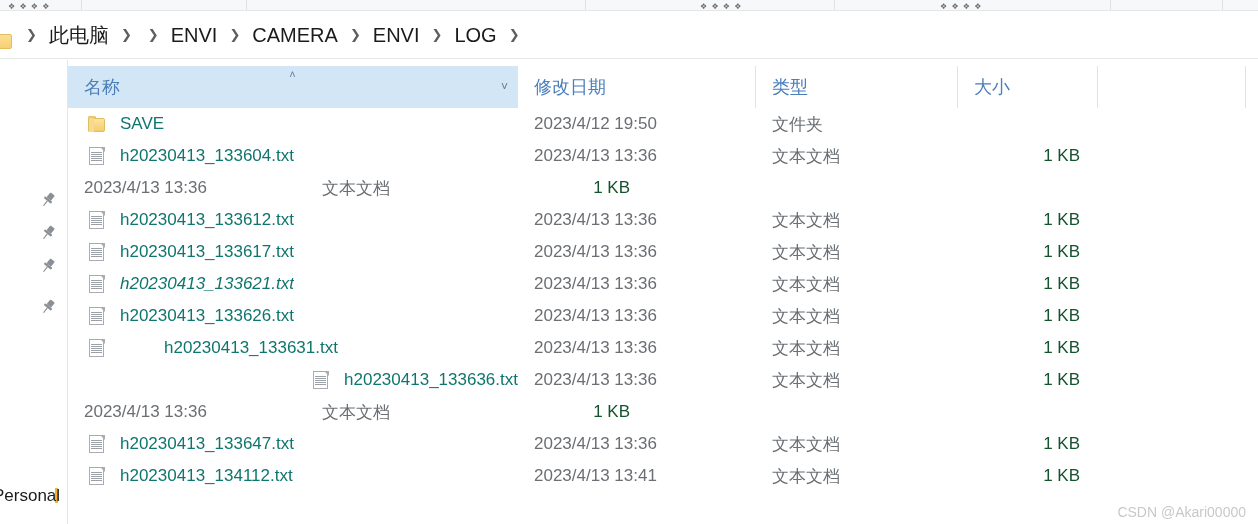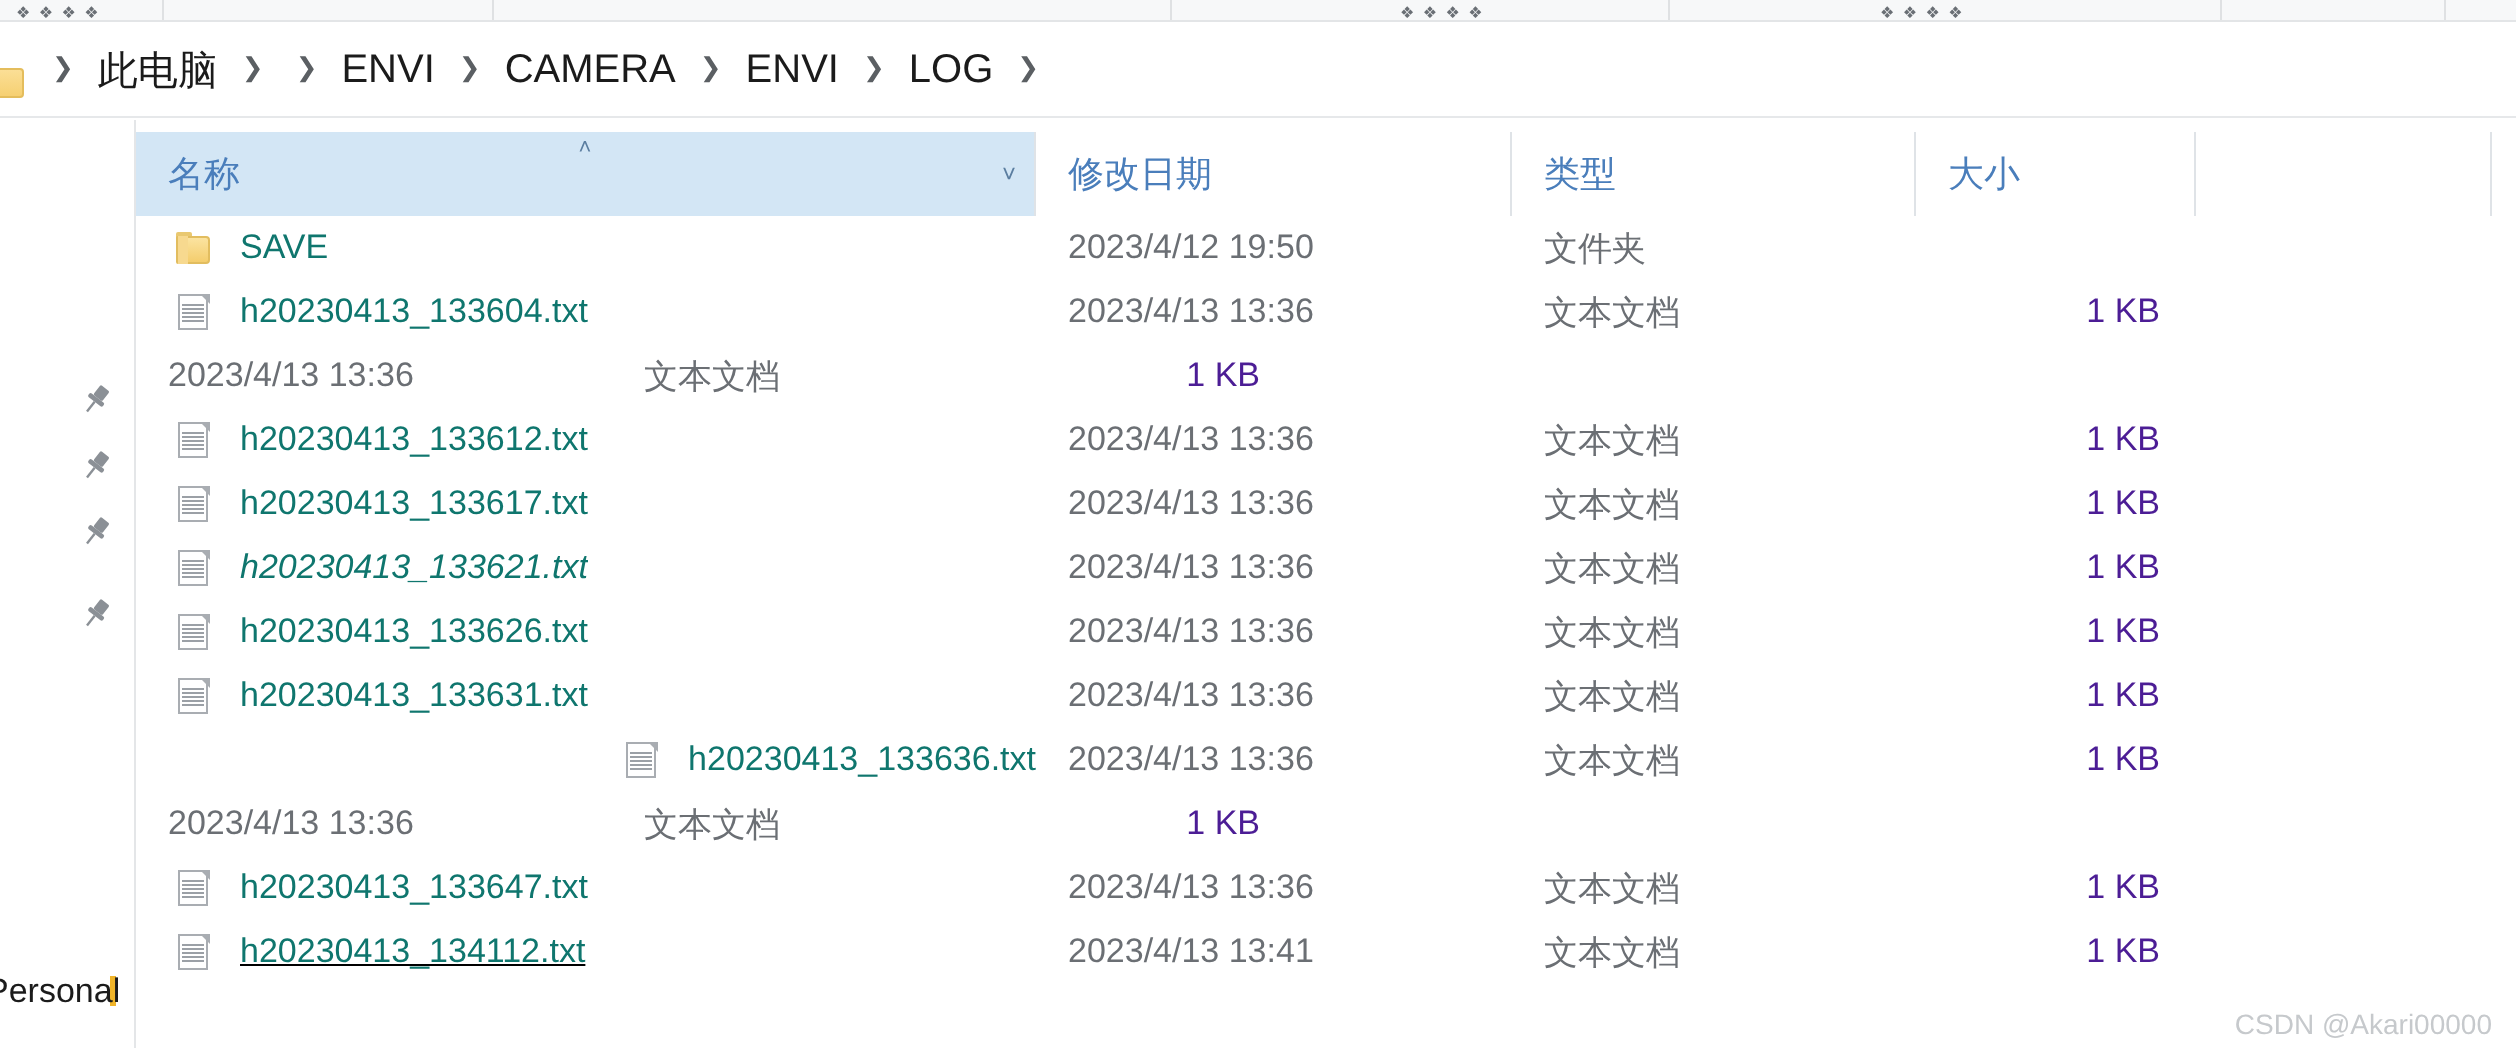--- a/index.html
+++ b/index.html
@@ -255,21 +255,21 @@
     white-space: nowrap;
   }
   .cell-type {
     font-size: 17px;
     color: #6b6f74;
     padding-left: 16px;
     white-space: nowrap;
   }
   .cell-size {
     font-size: 17px;
-    color: #4c1d95;
+    color: #14532d;
     text-align: right;
     padding-right: 18px;
     white-space: nowrap;
   }
 
   
   .watermark {
     position: absolute;
     right: 12px;
     bottom: 4px;
@@ -457,70 +457,70 @@
             <div class="lines"></div>
             <div class="fold"></div>
           </div>
           <span class="fname">h20230413_133626.txt</span>
         </div>
         <div class="cell-date" style="flex: 0 0 238px; width: 238px;">2023/4/13 13:36</div>
         <div class="cell-type" style="flex: 0 0 202px; width: 202px;">文本文档</div>
         <div class="cell-size" style="flex: 0 0 140px; width: 140px;">1 KB</div>
       </div>
       <div class="row">
+        <div class="cell-name" style="flex: 0 0 450px; width: 450px; gap: 44px;">
+          <div class="ficon doc">
+            <div class="page"></div>
+            <div class="lines"></div>
+            <div class="fold"></div>
+          </div>
+          <span class="fname">h20230413_133631.txt</span>
+        </div>
+        <div class="cell-date" style="flex: 0 0 238px; width: 238px;">2023/4/13 13:36</div>
+        <div class="cell-type" style="flex: 0 0 202px; width: 202px;">文本文档</div>
+        <div class="cell-size" style="flex: 0 0 140px; width: 140px;">1 KB</div>
+      </div>
+      <div class="row">
+        <div class="cell-name" style="flex: 0 0 450px; width: 450px; justify-content: flex-end;">
+          <div class="ficon doc">
+            <div class="page"></div>
+            <div class="lines"></div>
+            <div class="fold"></div>
+          </div>
+          <span class="fname">h20230413_133636.txt</span>
+        </div>
+        <div class="cell-date" style="flex: 0 0 238px; width: 238px;">2023/4/13 13:36</div>
+        <div class="cell-type" style="flex: 0 0 202px; width: 202px;">文本文档</div>
+        <div class="cell-size" style="flex: 0 0 140px; width: 140px;">1 KB</div>
+      </div>
+      <div class="row">
+        <div class="cell-date" style="flex: 0 0 238px; width: 238px;">2023/4/13 13:36</div>
+        <div class="cell-type" style="flex: 0 0 202px; width: 202px;">文本文档</div>
+        <div class="cell-size" style="flex: 0 0 140px; width: 140px;">1 KB</div>
+      </div>
+      <div class="row">
         <div class="cell-name" style="flex: 0 0 450px; width: 450px;">
           <div class="ficon doc">
             <div class="page"></div>
             <div class="lines"></div>
             <div class="fold"></div>
           </div>
-          <span class="fname">h20230413_133631.txt</span>
-        </div>
-        <div class="cell-date" style="flex: 0 0 238px; width: 238px;">2023/4/13 13:36</div>
-        <div class="cell-type" style="flex: 0 0 202px; width: 202px;">文本文档</div>
-        <div class="cell-size" style="flex: 0 0 140px; width: 140px;">1 KB</div>
-      </div>
-      <div class="row">
-        <div class="cell-name" style="flex: 0 0 450px; width: 450px; justify-content: flex-end;">
-          <div class="ficon doc">
-            <div class="page"></div>
-            <div class="lines"></div>
-            <div class="fold"></div>
-          </div>
-          <span class="fname">h20230413_133636.txt</span>
-        </div>
-        <div class="cell-date" style="flex: 0 0 238px; width: 238px;">2023/4/13 13:36</div>
-        <div class="cell-type" style="flex: 0 0 202px; width: 202px;">文本文档</div>
-        <div class="cell-size" style="flex: 0 0 140px; width: 140px;">1 KB</div>
-      </div>
-      <div class="row">
+          <span class="fname">h20230413_133647.txt</span>
+        </div>
         <div class="cell-date" style="flex: 0 0 238px; width: 238px;">2023/4/13 13:36</div>
         <div class="cell-type" style="flex: 0 0 202px; width: 202px;">文本文档</div>
         <div class="cell-size" style="flex: 0 0 140px; width: 140px;">1 KB</div>
       </div>
       <div class="row">
         <div class="cell-name" style="flex: 0 0 450px; width: 450px;">
           <div class="ficon doc">
             <div class="page"></div>
             <div class="lines"></div>
             <div class="fold"></div>
           </div>
-          <span class="fname">h20230413_133647.txt</span>
-        </div>
-        <div class="cell-date" style="flex: 0 0 238px; width: 238px;">2023/4/13 13:36</div>
-        <div class="cell-type" style="flex: 0 0 202px; width: 202px;">文本文档</div>
-        <div class="cell-size" style="flex: 0 0 140px; width: 140px;">1 KB</div>
-      </div>
-      <div class="row">
-        <div class="cell-name" style="flex: 0 0 450px; width: 450px; text-decoration: underline;">
-          <div class="ficon doc">
-            <div class="page"></div>
-            <div class="lines"></div>
-            <div class="fold"></div>
-          </div>
           <span class="fname">h20230413_134112.txt</span>
         </div>
         <div class="cell-date" style="flex: 0 0 238px; width: 238px;">2023/4/13 13:41</div>
         <div class="cell-type" style="flex: 0 0 202px; width: 202px;">文本文档</div>
         <div class="cell-size" style="flex: 0 0 140px; width: 140px;">1 KB</div>
       </div>
     </div>
 
   <div class="watermark">CSDN @Akari00000</div>
 

